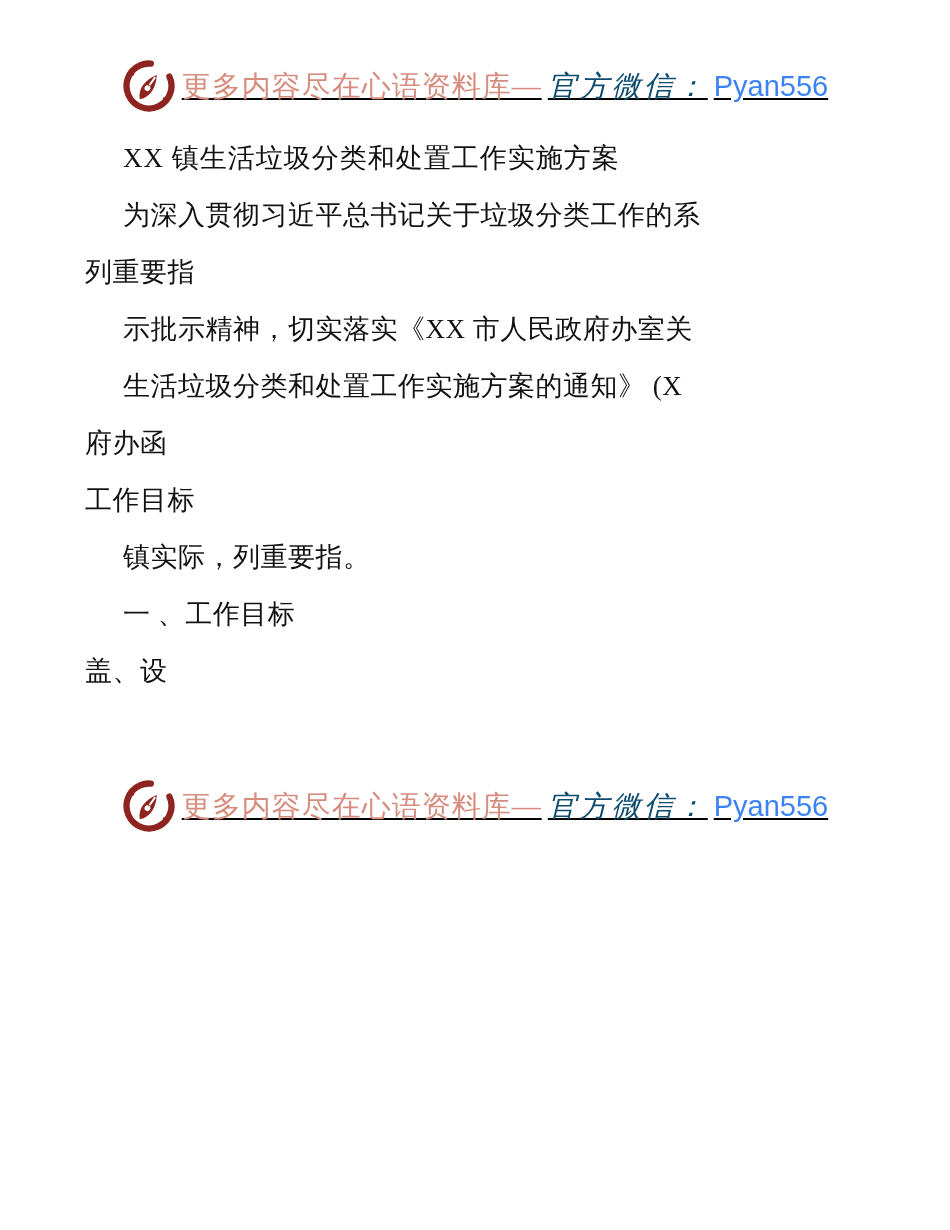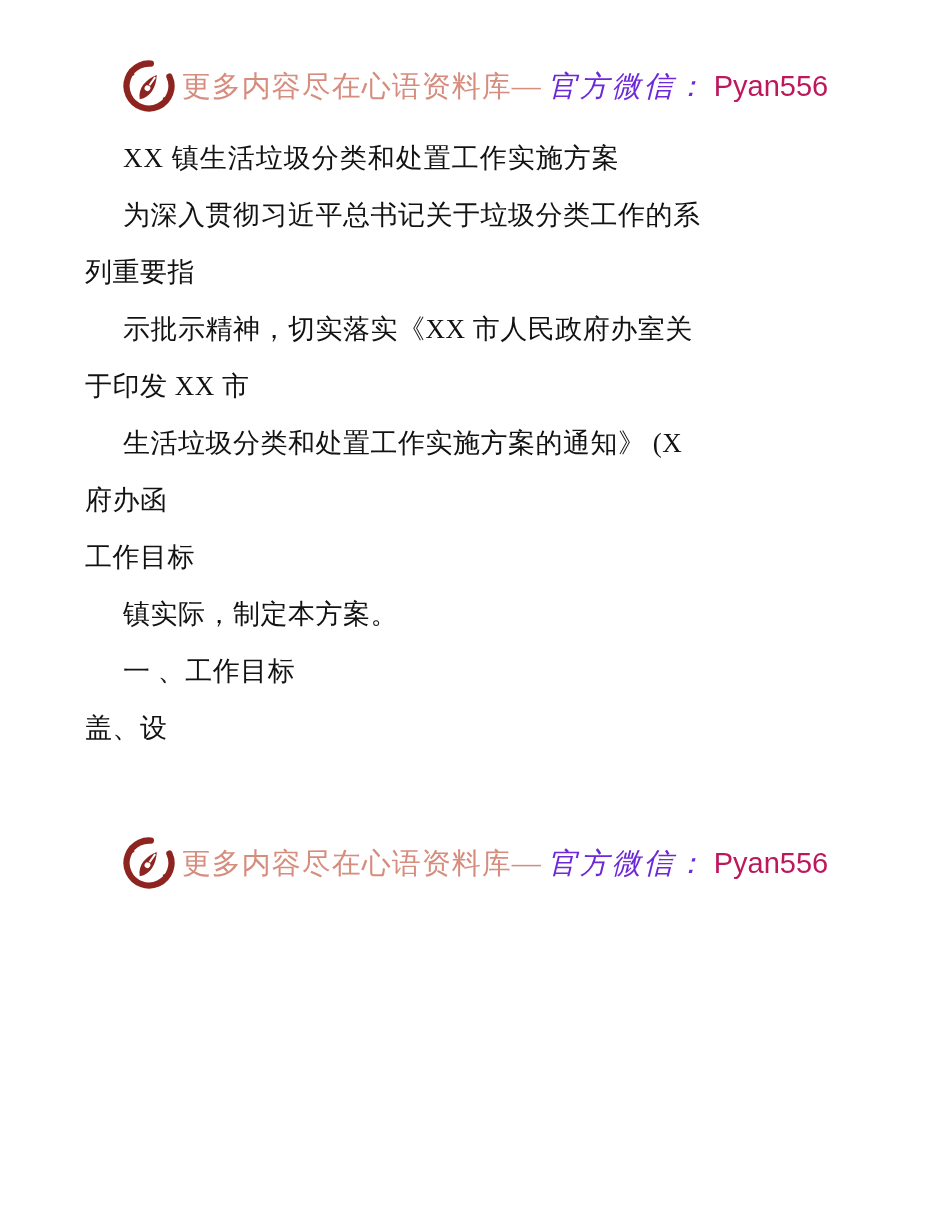--- a/index.html
+++ b/index.html
@@ -12,20 +12,21 @@
     font-family: "Liberation Serif", "DejaVu Serif", serif;
   }
 
   
   .watermark-row {
     display: flex;
     align-items: center;
     justify-content: center;
     gap: 6px;
     height: 56px;
+    text-decoration: underline;
   }
   .watermark-row.header { margin-top: 58px; }
   .watermark-row.footer { margin-top: 78px; }
 
   .logo-badge {
     width: 54px;
     height: 54px;
     flex: 0 0 auto;
     display: block;
   }
@@ -34,27 +35,27 @@
     white-space: nowrap;
     font-size: 29px;
     line-height: 54px;
   }
   .wm-brand {
     color: #d68d7e;
     font-family: "Liberation Serif", "DejaVu Serif", serif;
     letter-spacing: 1px;
   }
   .wm-label {
-    color: #6d28d9;
+    color: #0c4a6e;
     font-family: "DejaVu Serif", "Liberation Serif", serif;
     font-style: italic;
     letter-spacing: 3px;
   }
   .wm-id {
-    color: #be185d;
+    color: #3b82f6;
     font-family: "Liberation Sans", "DejaVu Sans", sans-serif;
   }
 
   
   .doc-content {
     margin: 16px 85px 0 85px;
   }
   .doc-line {
     font-size: 27px;
     line-height: 57px;
@@ -85,25 +86,24 @@
   <span class="wm-text wm-brand">更多内容尽在心语资料库—</span>
   <span class="wm-text wm-label">官方微信：</span>
   <span class="wm-text wm-id">Pyan556</span>
 </div>
 
 <div class="doc-content">
   <div class="doc-line indent title">XX 镇生活垃圾分类和处置工作实施方案</div>
   <div class="doc-line indent">为深入贯彻习近平总书记关于垃圾分类工作的系</div>
   <div class="doc-line">列重要指</div>
   <div class="doc-line indent">示批示精神，切实落实《XX 市人民政府办室关</div>
-  <div class="doc-line">于印发 XX 市</div>
   <div class="doc-line indent">生活垃圾分类和处置工作实施方案的通知》 (X</div>
   <div class="doc-line">府办函</div>
   <div class="doc-line">工作目标</div>
-  <div class="doc-line indent">镇实际，制定本方案。</div>
+  <div class="doc-line indent">镇实际，列重要指。</div>
   <div class="doc-line indent">一 、工作目标</div>
   <div class="doc-line">盖、设</div>
 </div>
 
 <div class="watermark-row footer">
   <svg class="logo-badge" viewBox="0 0 60 60" aria-hidden="true">
     <g transform="rotate(-25 30 30)">
       <circle cx="30" cy="30" r="25" fill="#ffffff" stroke="#8e2420" stroke-width="7" stroke-dasharray="130 27" stroke-linecap="round"></circle>
     </g>
     <g transform="rotate(215 30 30)">

